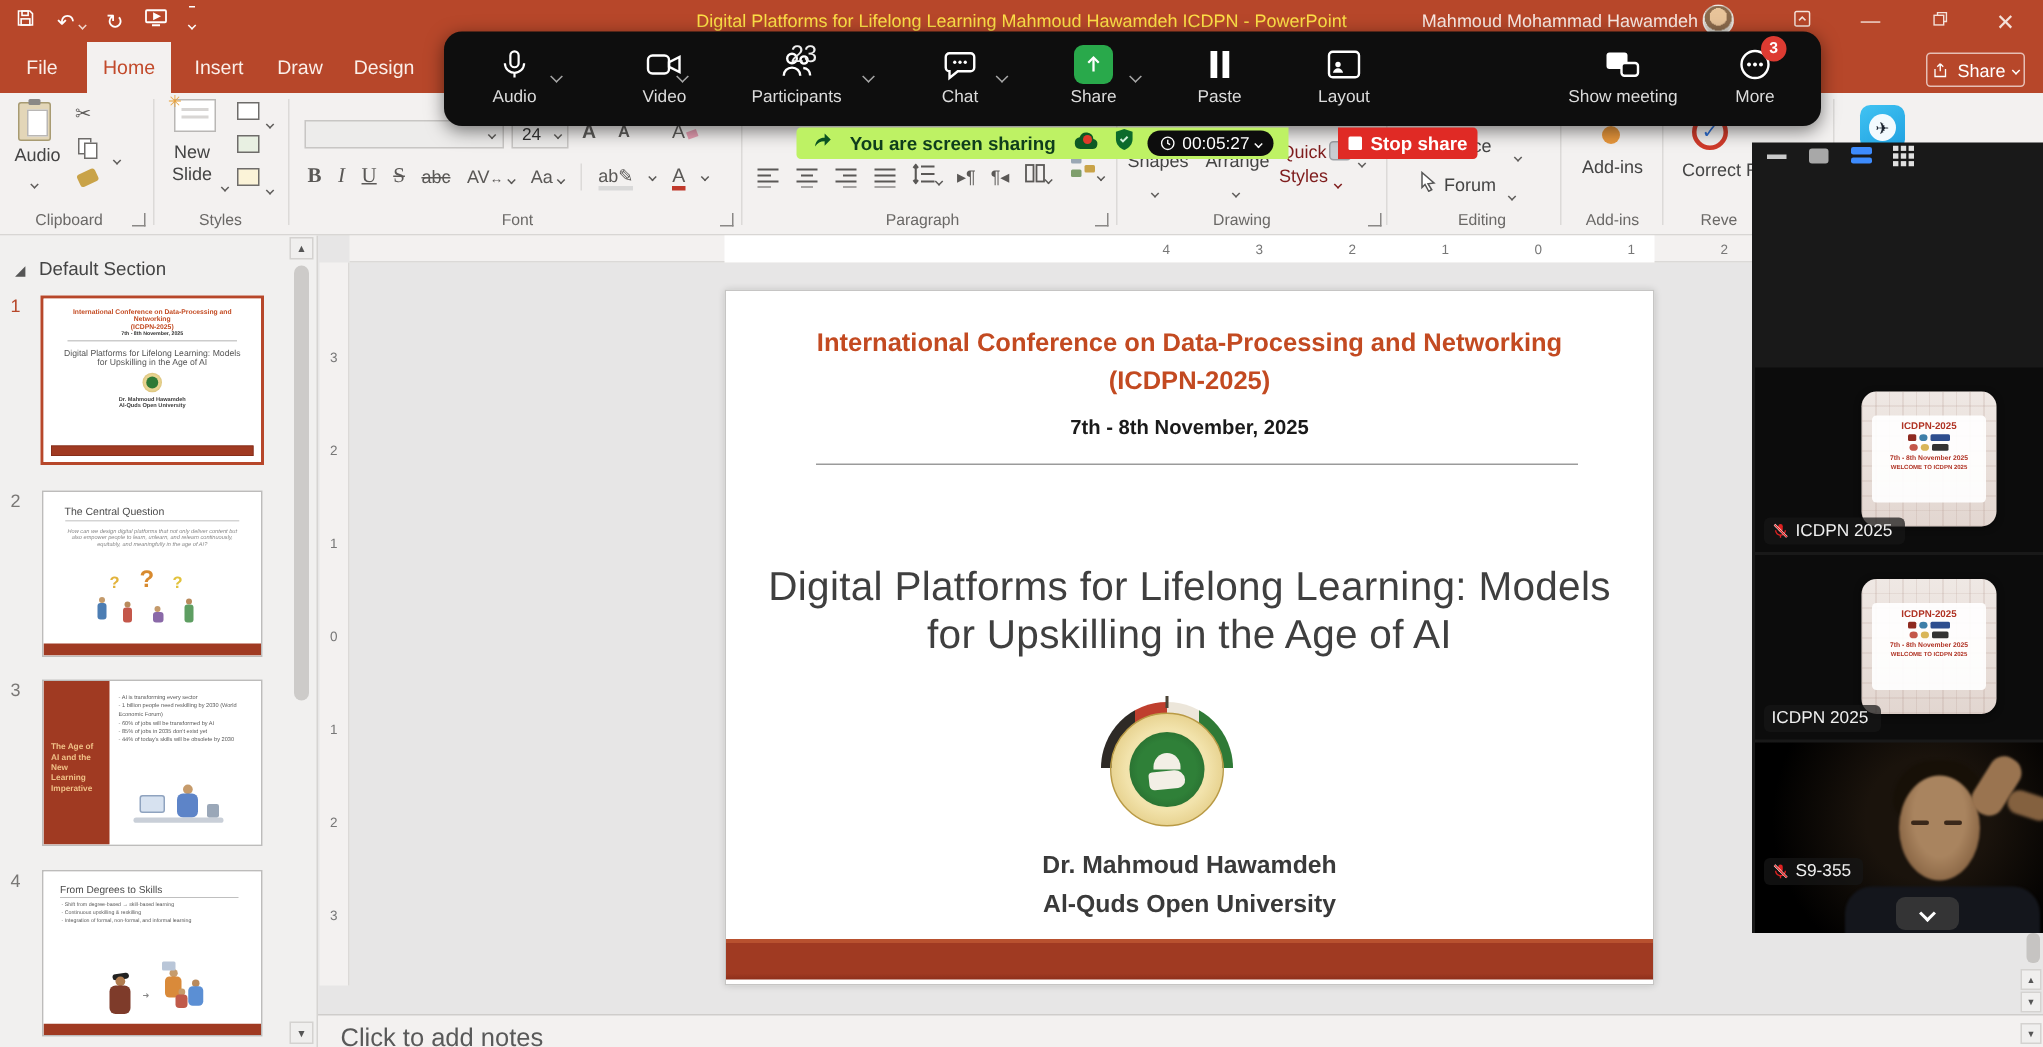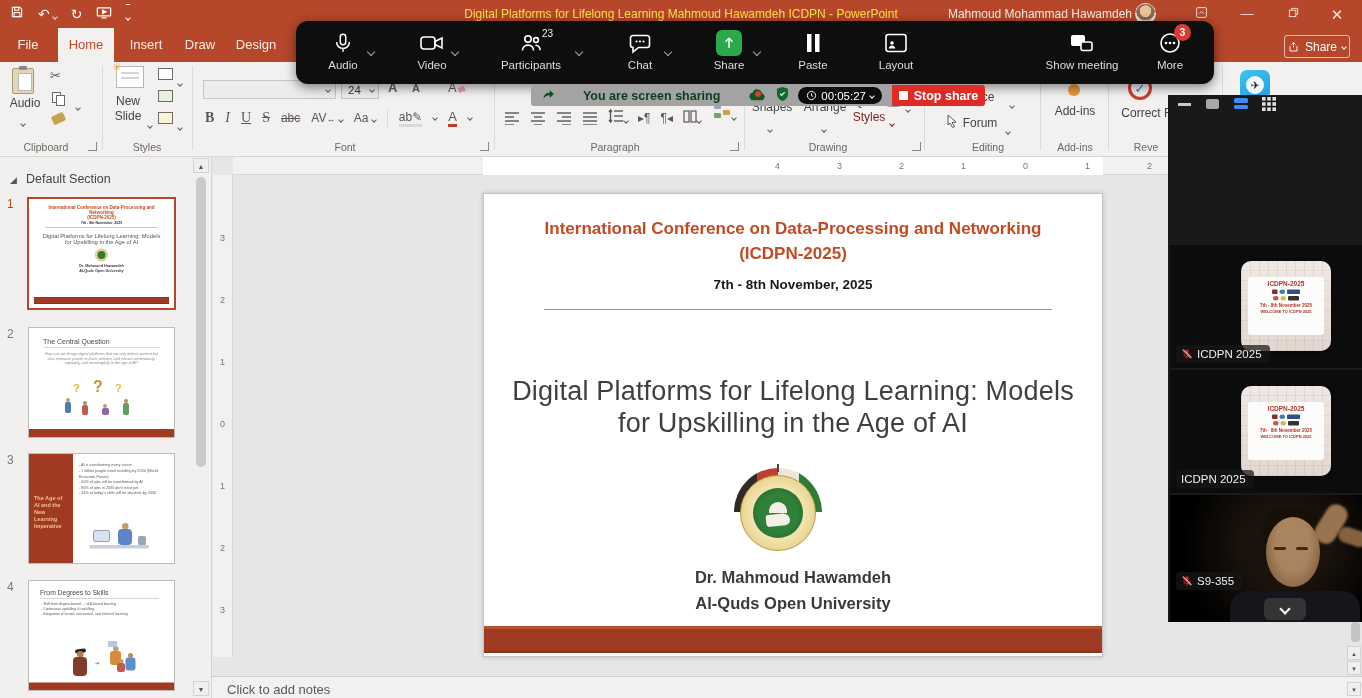--- a/index.html
+++ b/index.html
@@ -29,39 +29,39 @@
   .combo{background:#EDECEB;border:1px solid #C8C6C4;font-size:11.5px;color:#333;display:flex;align-items:center}
   
   .rulerh{left:233px;top:157px;width:1129px;height:18px;background:#F3F1F0;border-bottom:1px solid #DBD9D7}
   .rulerh .page{position:absolute;left:250px;top:0;width:620px;height:18px;background:#FFFFFF}
   .rnum{position:absolute;top:4px;font-size:9px;color:#777}
   .rulerv{left:213px;top:175px;width:20px;height:482px;background:#F3F1F0;border-right:1px solid #DBD9D7}
   .editbg{left:233px;top:175px;width:1129px;height:501px;background:#E7E6E6}
   .canvas{left:483px;top:193px;width:620px;height:464px;background:#fff;border:1px solid #C6C5C4;box-shadow:0 0 5px rgba(0,0,0,.18)}
   .conf{width:100%;text-align:center;color:#C34A21;font-weight:bold;font-size:17px}
   .slide-bar{left:0;right:0;top:432px;height:27px;background:linear-gradient(180deg,#B8512F 0 3px,#A03A22 3px 85%,#8E301B)}
-  .notesbar{left:212px;top:676px;width:1150px;height:22px;background:#F3F1F0;border-top:1px solid #CFCDCB;color:#595959;font-size:13px}
+  .notesbar{left:212px;top:676px;width:1150px;height:22px;background:#F3F1F0;border-top:1px solid #CFCDCB;color:#595959;font-size:17px}
   
   .thumbs{left:0;top:157px;width:212px;height:541px;background:#F1F0EF;border-right:1px solid #D6D4D2}
   .thumb{position:absolute;background:#fff;border:1px solid #BDBCBB;width:147px;height:111px;overflow:hidden}
   .thumb.sel{border:2px solid #B7472A}
   .tin{position:absolute;left:0;top:0;width:290px;height:218px;transform:scale(.5);transform-origin:0 0;background:#fff}
   .snum{font-size:12px;color:#7A7876}
   .snum.sel{color:#B7472A}
   .maroon{background:#A03A22}
   .mini-b{font-size:7.5px;color:#5A5A5A;line-height:1.5}
   .mini-b div::before{content:"- ";color:#888}
   .scroll{background:#F0EFEE;border:1px solid #D4D2D0;color:#555;text-align:center}
   
   .ztb{left:296px;top:21px;width:918px;height:63px;background:#0E0E0E;border-radius:12px;box-shadow:0 3px 12px rgba(0,0,0,.5)}
   .zbtn{top:8px;text-align:center;color:#DCDCDC}
   .zbtn .ic{height:28px;display:flex;align-items:center;justify-content:center}
   .zbtn .lb{font-size:11.5px;margin-top:2px;white-space:nowrap}
   .zchev{color:#A8A8A8}
-  .pill-green{left:531px;top:85px;width:361px;height:21px;background:#a3a3a3;border-radius:3px 0 0 3px;display:flex;align-items:center;gap:8px;padding:0 10px}
+  .pill-green{left:531px;top:85px;width:328px;height:21px;background:#bef264;border-radius:3px 0 0 3px;display:flex;align-items:center;gap:8px;padding:0 10px}
   .pill-red{left:892px;top:85px;width:93px;height:21px;background:#E02A25;border-radius:0 3px 3px 0;display:flex;align-items:center;justify-content:center;gap:6px;color:#fff;font-weight:bold;font-size:12.5px}
   .timerpill{background:#0D0D0D;border-radius:10px;height:17px;display:flex;align-items:center;gap:4px;padding:0 8px;color:#fff;font-size:11.5px}
   
   .panel{left:1168px;top:95px;width:194px;height:527px;background:#191919}
   .tile{position:absolute;left:2px;width:192px;background:#000;overflow:hidden}
   .namepill{position:absolute;left:6px;background:rgba(22,22,22,.72);border-radius:4px;color:#F0F0F0;font-size:11.5px;display:flex;align-items:center;gap:4px;padding:3px 8px 3px 5px}
   .poster{position:absolute;left:71px;width:90px;height:90px;border-radius:10px;overflow:hidden;
     background:linear-gradient(180deg,#EFE8E4,#E2D6D0);box-shadow:0 1px 4px rgba(0,0,0,.5)}
   .poster .grid{position:absolute;inset:0;background:repeating-linear-gradient(90deg,rgba(170,140,130,.18) 0 1px,transparent 1px 9px),repeating-linear-gradient(0deg,rgba(170,140,130,.14) 0 1px,transparent 1px 10px)}
   .pbanner{position:absolute;left:7px;top:16px;width:152px;height:116px;transform:scale(.5);transform-origin:0 0;background:rgba(255,255,255,.92);border-radius:6px;text-align:center;padding-top:6px}
@@ -436,42 +436,42 @@
     <div class="ic">
         <svg width="22" height="24" viewBox="0 0 24 24" fill="none" stroke="#fff" stroke-width="1.6">
           <rect x="9" y="2.5" width="6" height="11.5" rx="3"></rect>
           <path d="M5 11a7 7 0 0 0 14 0"></path>
           <line x1="12" y1="18" x2="12" y2="21.5"></line>
         </svg>
       </div>
     <div class="lb">Audio</div>
   </div>
   <span class="ab zchev" style="left:72px;top:20px"><span class="chev"></span></span>
-  <div class="ab zbtn" style="left:101px;width:70px">
+  <div class="ab zbtn" style="left:112px;width:70px">
     <div class="ic">
         <svg width="26" height="22" viewBox="0 0 26 22" fill="none" stroke="#fff" stroke-width="1.6">
           <rect x="2" y="5" width="14" height="12" rx="3"></rect>
           <path d="M16 9.5 23 6v10l-7-3.5z"></path>
         </svg>
       </div>
     <div class="lb">Video</div>
   </div>
   <span class="ab zchev" style="left:156px;top:20px"><span class="chev"></span></span>
   <div class="ab zbtn" style="left:190px;width:90px">
     <div class="ic">
         <svg width="26" height="24" viewBox="0 0 26 24" fill="none" stroke="#fff" stroke-width="1.6">
           <circle cx="10" cy="8" r="3.2"></circle>
           <path d="M4.5 19.5c0-3.2 2.4-5.4 5.5-5.4s5.5 2.2 5.5 5.4"></path>
           <circle cx="18" cy="9" r="2.4"></circle>
           <path d="M17.5 14.3c2.8.2 4.6 2.2 4.6 5"></path>
         </svg>
       </div>
     <div class="lb">Participants</div>
   </div>
-  <span class="ab" style="left:246px;top:7px;color:#EFEFEF;font-size:10px">23</span>
+  <span class="ab" style="left:231px;top:7px;color:#EFEFEF;font-size:16px">23</span>
   <span class="ab zchev" style="left:280px;top:20px"><span class="chev"></span></span>
   <div class="ab zbtn" style="left:309px;width:70px">
     <div class="ic">
         <svg width="24" height="24" viewBox="0 0 24 24" fill="none" stroke="#fff" stroke-width="1.6">
           <path d="M5 4.5h14a2.5 2.5 0 0 1 2.5 2.5v7a2.5 2.5 0 0 1-2.5 2.5h-8.5L5 21v-4.5A2.5 2.5 0 0 1 2.5 14V7A2.5 2.5 0 0 1 5 4.5z"></path>
           <g fill="#fff" stroke="none">
             <circle cx="8.5" cy="10.5" r="1.1"></circle>
             <circle cx="12" cy="10.5" r="1.1"></circle>
             <circle cx="15.5" cy="10.5" r="1.1"></circle>
           </g>

